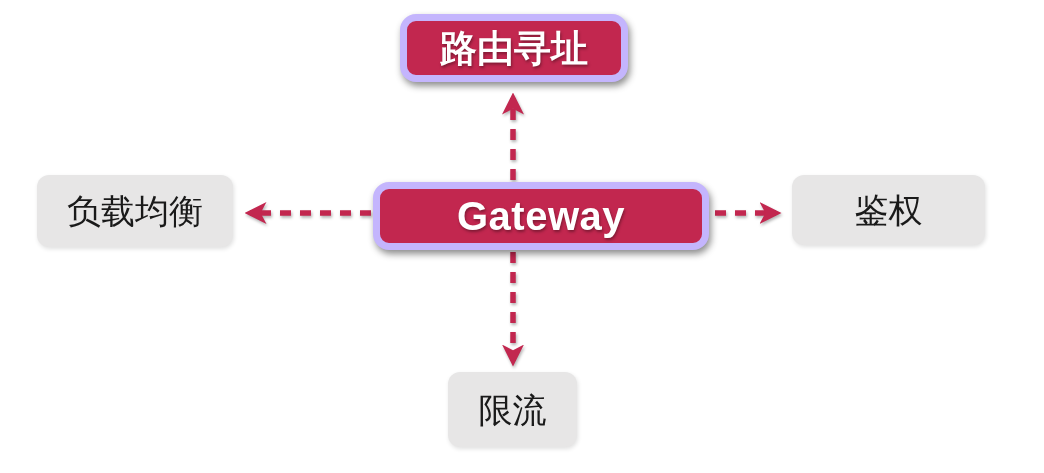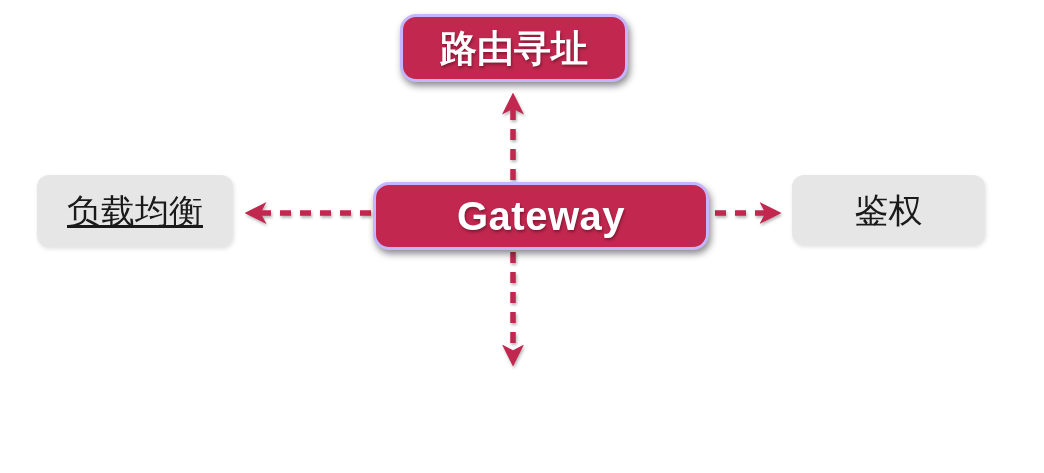--- a/index.html
+++ b/index.html
@@ -24,37 +24,37 @@
   .node {
     position: absolute;
     display: flex;
     align-items: center;
     justify-content: center;
     text-align: center;
     line-height: 1;
   }
   .node-accent {
     background: var(--accent);
-    border: 3px solid #c4b5fd;
+    border: 7px solid #c4b5fd;
     border-radius: 16px;
     box-shadow: 2px 4px 7px rgba(0,0,0,0.45);
     color: var(--center-text);
     font-weight: bold;
     text-shadow: 1px 2px 3px rgba(0,0,0,0.35);
   }
   .node-gray {
     background: var(--node-bg);
     border-radius: 12px;
     box-shadow: 1px 2px 4px rgba(0,0,0,0.12);
     color: var(--node-text);
     font-weight: normal;
   }
   .node-top     { left: 400px; top: 14px;  width: 228px; height: 68px; font-size: 37px; }
   .node-center  { left: 373px; top: 182px; width: 336px; height: 68px; font-size: 40px; letter-spacing: 0.5px; }
-  .node-left    { left: 37px;  top: 175px; width: 196px; height: 72px; font-size: 34px; text-decoration: underline; }
+  .node-left    { left: 37px;  top: 175px; width: 196px; height: 72px; font-size: 34px; }
   .node-right   { left: 792px; top: 175px; width: 193px; height: 70px; font-size: 34px; }
   .node-bottom  { left: 448px; top: 372px; width: 129px; height: 75px; font-size: 34px; }
   .arrows {
     position: absolute;
     left: 0; top: 0;
     width: 1044px;
     height: 473px;
     pointer-events: none;
     filter: drop-shadow(1px 2px 1.5px rgba(0,0,0,0.3));
   }
@@ -92,14 +92,17 @@
   </div>
 
   <div class="node node-gray node-left">
     <span>负载均衡</span>
   </div>
 
   <div class="node node-gray node-right">
     <span>鉴权</span>
   </div>
 
+  <div class="node node-gray node-bottom">
+    <span>限流</span>
+  </div>
 
 </div>
 
 </body></html>

